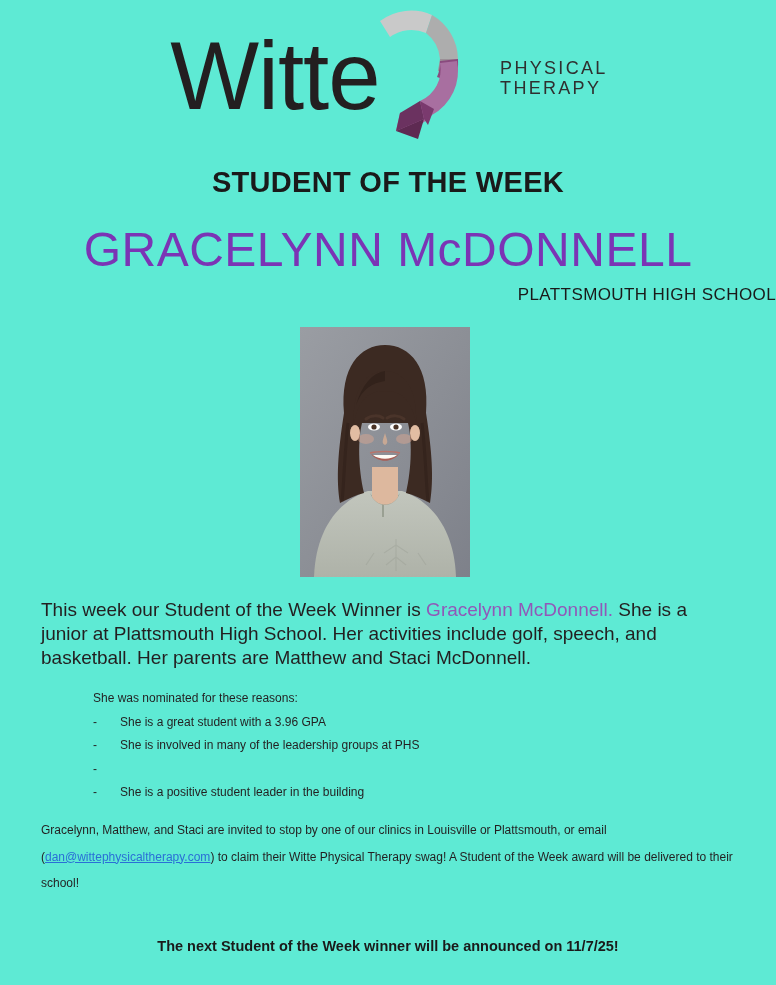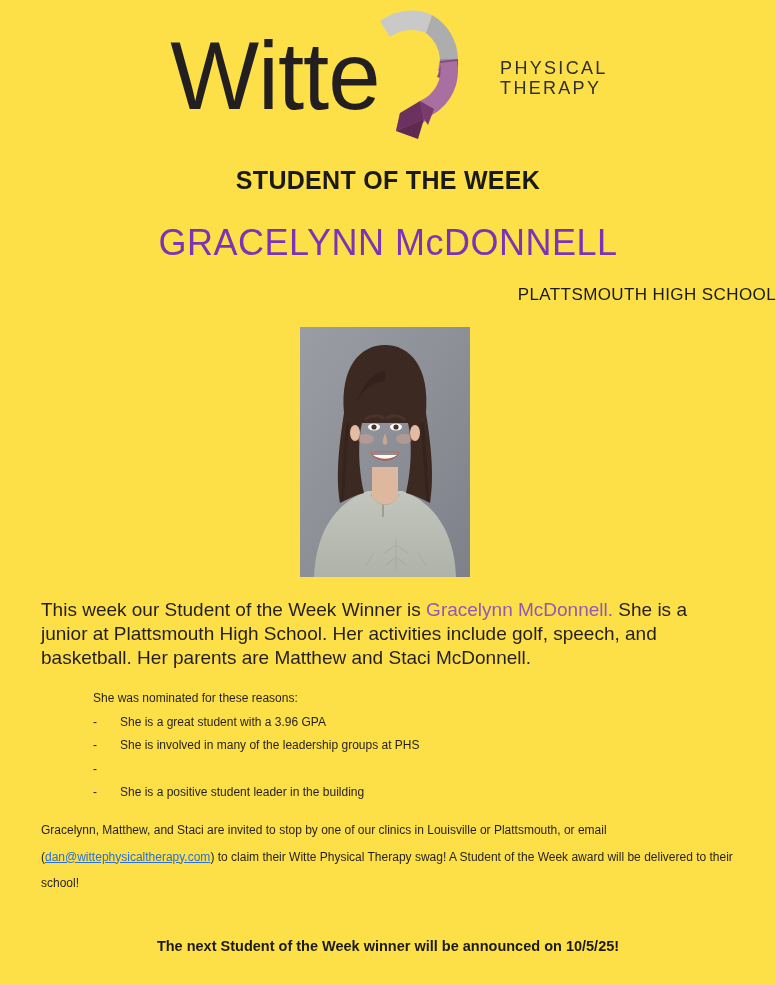--- a/index.html
+++ b/index.html
@@ -13,21 +13,21 @@
     font-family: "Liberation Sans", sans-serif;
     color: #231f20;
     overflow: hidden;
     position: relative;
   }
 
   .page {
     position: relative;
     width: 776px;
     height: 985px;
-    background: #fde047;
+    background: #5eead4;
   }
 
   
   .logo-block {
     position: absolute;
     left: 0;
     top: 8px;
     width: 776px;
     height: 140px;
     display: flex;
@@ -69,32 +69,32 @@
     color: #2f2f2f;
   }
 
   
   .sotw {
     position: absolute;
     top: 166px;
     left: 0;
     width: 776px;
     text-align: center;
-    font-size: 25px;
+    font-size: 29px;
     font-weight: 600;
     letter-spacing: 0.3px;
     color: #1a1a1a;
   }
   .student-name {
     position: absolute;
     top: 222px;
     left: 0;
     width: 776px;
     text-align: center;
-    font-size: 36px;
+    font-size: 48px;
     font-weight: 400;
     letter-spacing: 0.5px;
     color: #7B34B5;
     white-space: nowrap;
   }
   .school {
     position: absolute;
     top: 285px;
     left: 0;
     width: 776px;
@@ -292,15 +292,15 @@
     <div class="reason-row">
       <span class="reason-dash">-</span>
       <span>She is a positive student leader in the building</span>
     </div>
   </div>
 
   <div class="body-text para2">
     <span>Gracelynn, Matthew, and Staci are invited to stop by one of our clinics in Louisville or Plattsmouth, or email (</span><a class="email-link" href="#">dan@wittephysicaltherapy.com</a><span>) to claim their Witte Physical Therapy swag! A Student of the Week award will be delivered to their school!</span>
   </div>
 
-  <div class="footer-note">The next Student of the Week winner will be announced on 10/5/25!</div>
+  <div class="footer-note">The next Student of the Week winner will be announced on 11/7/25!</div>
 
 </div>
 
 </body></html>

